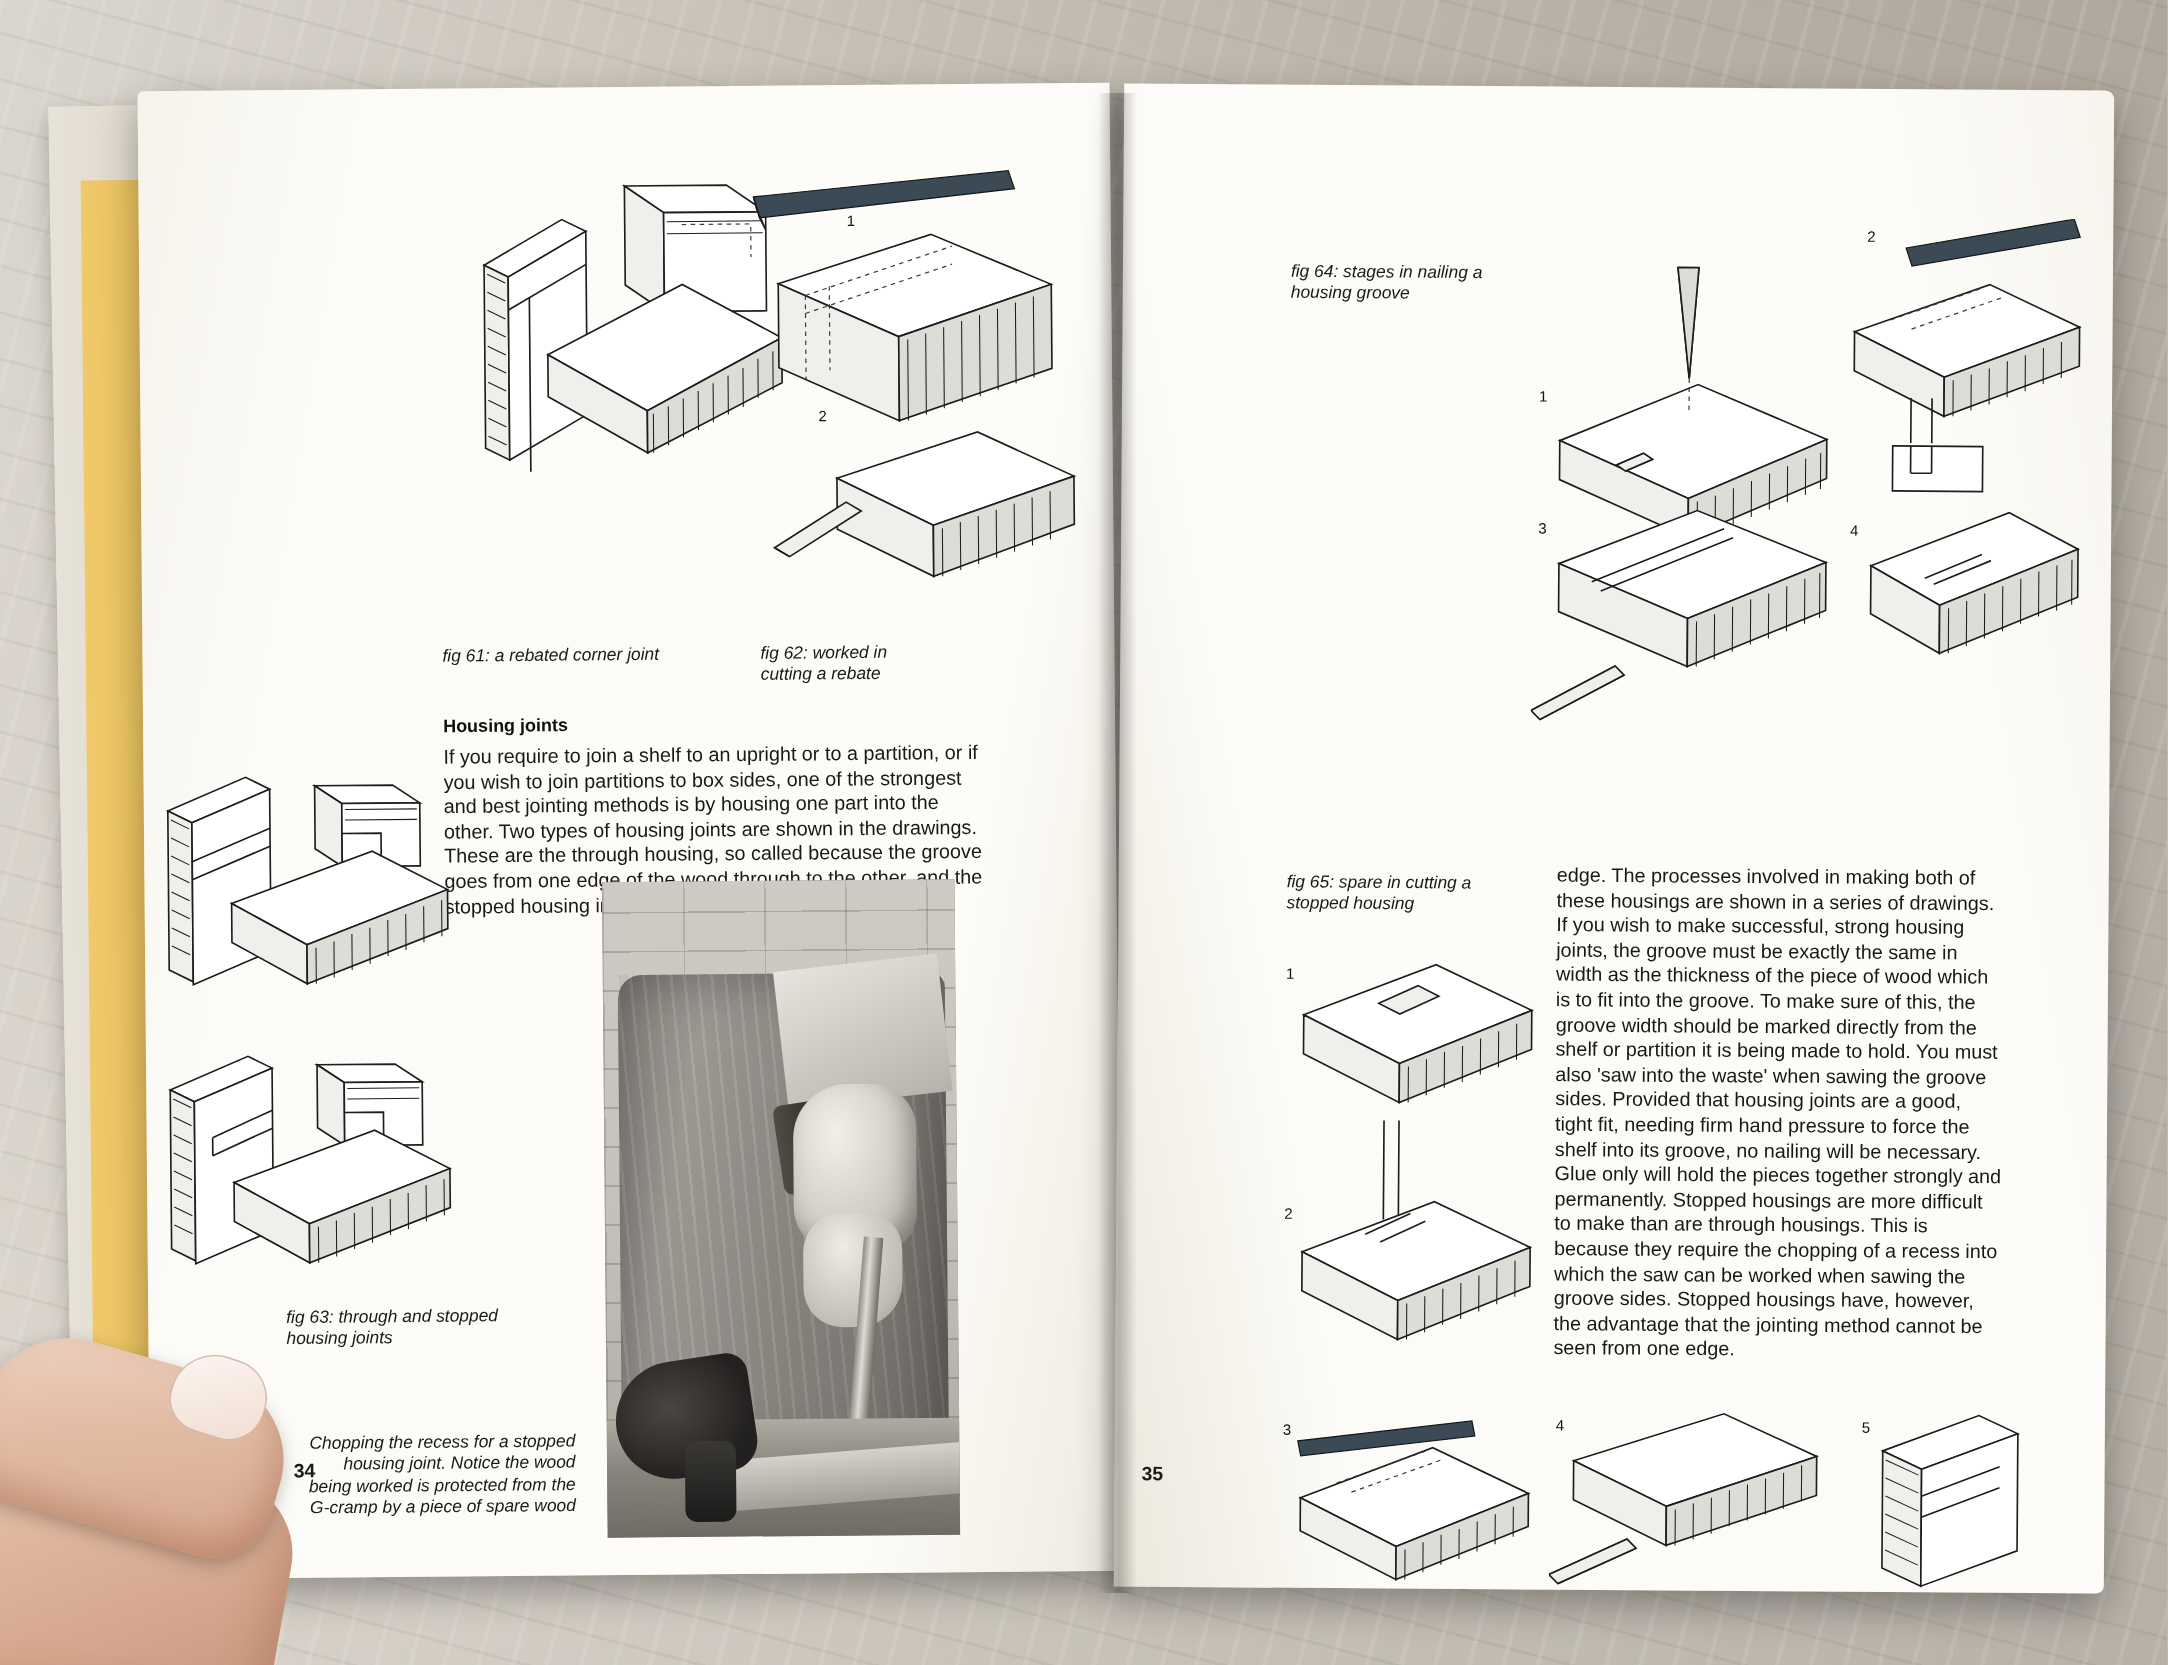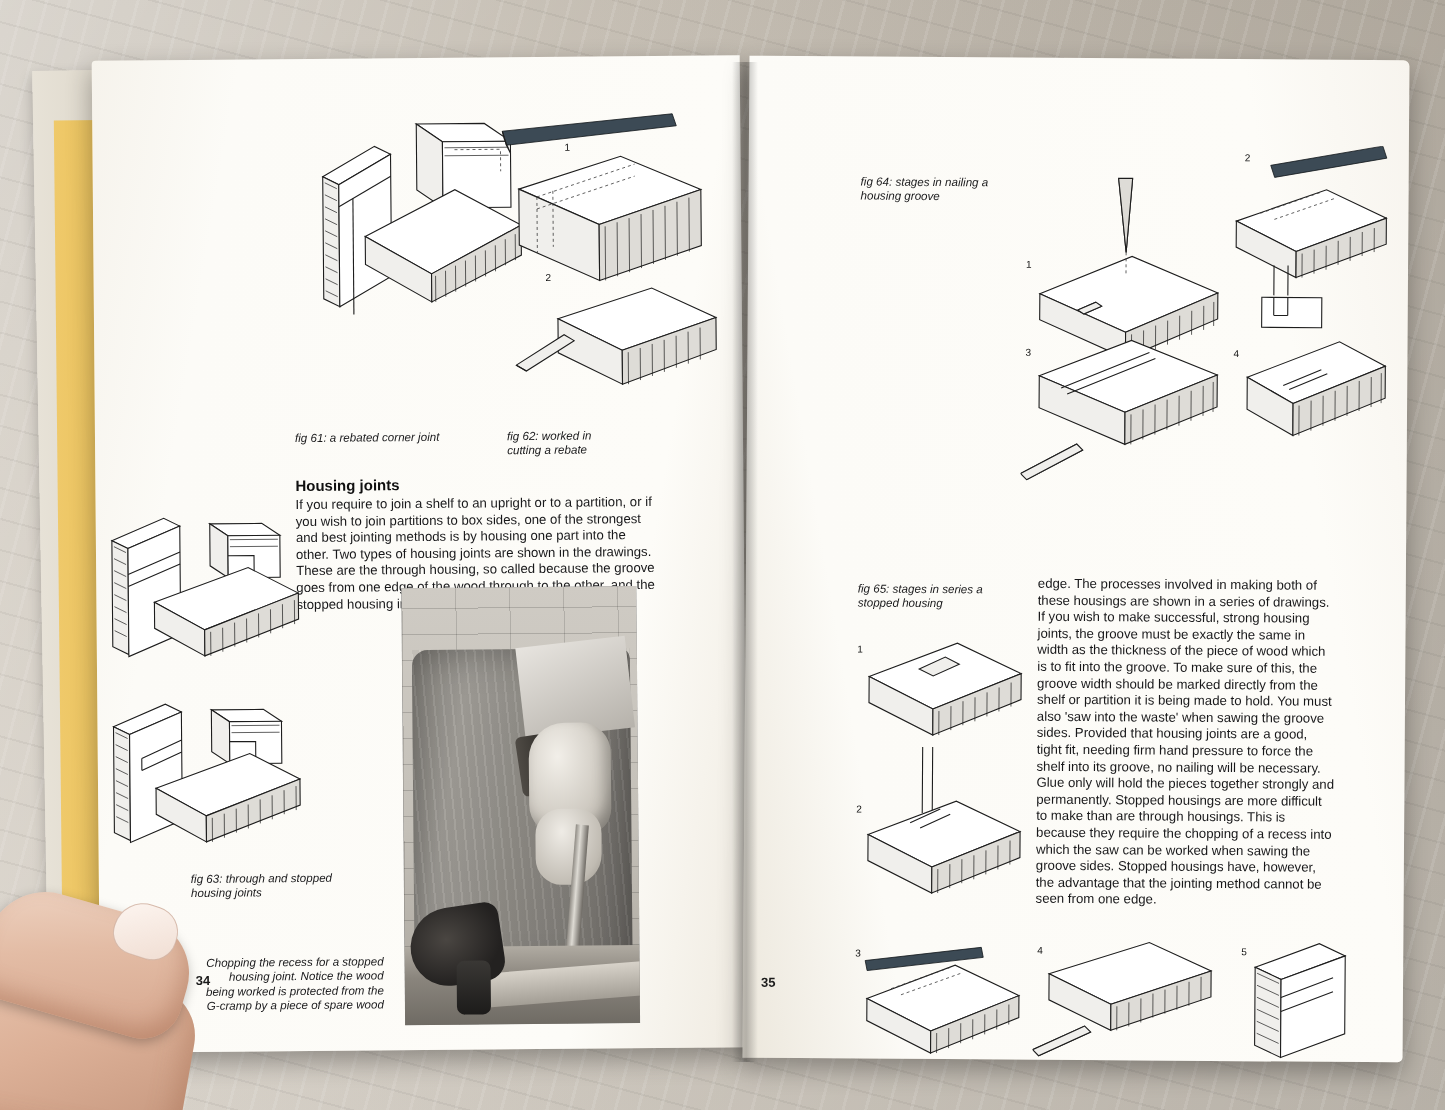--- a/index.html
+++ b/index.html
@@ -114,21 +114,21 @@
 
   .body-text {
     position: absolute;
     font-size: 13.2px;
     line-height: 16.6px;
     color: #18181a;
     text-align: left;
   }
   .heading {
     position: absolute;
-    font-size: 15px;
+    font-size: 12px;
     font-weight: bold;
     color: #101010;
   }
   .caption {
     position: absolute;
     font-size: 11.6px;
     line-height: 14.4px;
     font-style: italic;
     color: #19191b;
   }
@@ -570,21 +570,21 @@
               <line x1="302" y1="250" x2="302" y2="280"></line>
                 <line x1="314" y1="245" x2="314" y2="275"></line>
               <line x1="326" y1="240" x2="326" y2="270"></line>
                 <line x1="338" y1="235" x2="338" y2="265"></line>
               <line x1="350" y1="231" x2="350" y2="261"></line>
                 <line x1="360" y1="227" x2="360" y2="257"></line>
             </g>
           </svg>
         </div>
 
-        <div class="caption" style="left:112px; top:525px; width:142px;">fig 65: stages in series a stopped housing</div>
+        <div class="caption" style="left:112px; top:525px; width:142px;">fig 65: spare in cutting a stopped housing</div>
 
         <div class="fig" style="left:108px; top:560px;">
           <svg width="190" height="440" viewBox="0 0 190 440">
 
             <text class="fignum" x="4" y="36">1</text>
             <polygon class="face" points="16,60 104,26 168,56 80,92"></polygon>
             <polygon class="face-s" points="16,60 80,92 80,118 16,86"></polygon>
             <polygon class="face-d" points="80,92 168,56 168,82 80,118"></polygon>
             <polygon class="face-s" points="66,52 92,40 106,47 80,59"></polygon>
             <g class="hatch">

